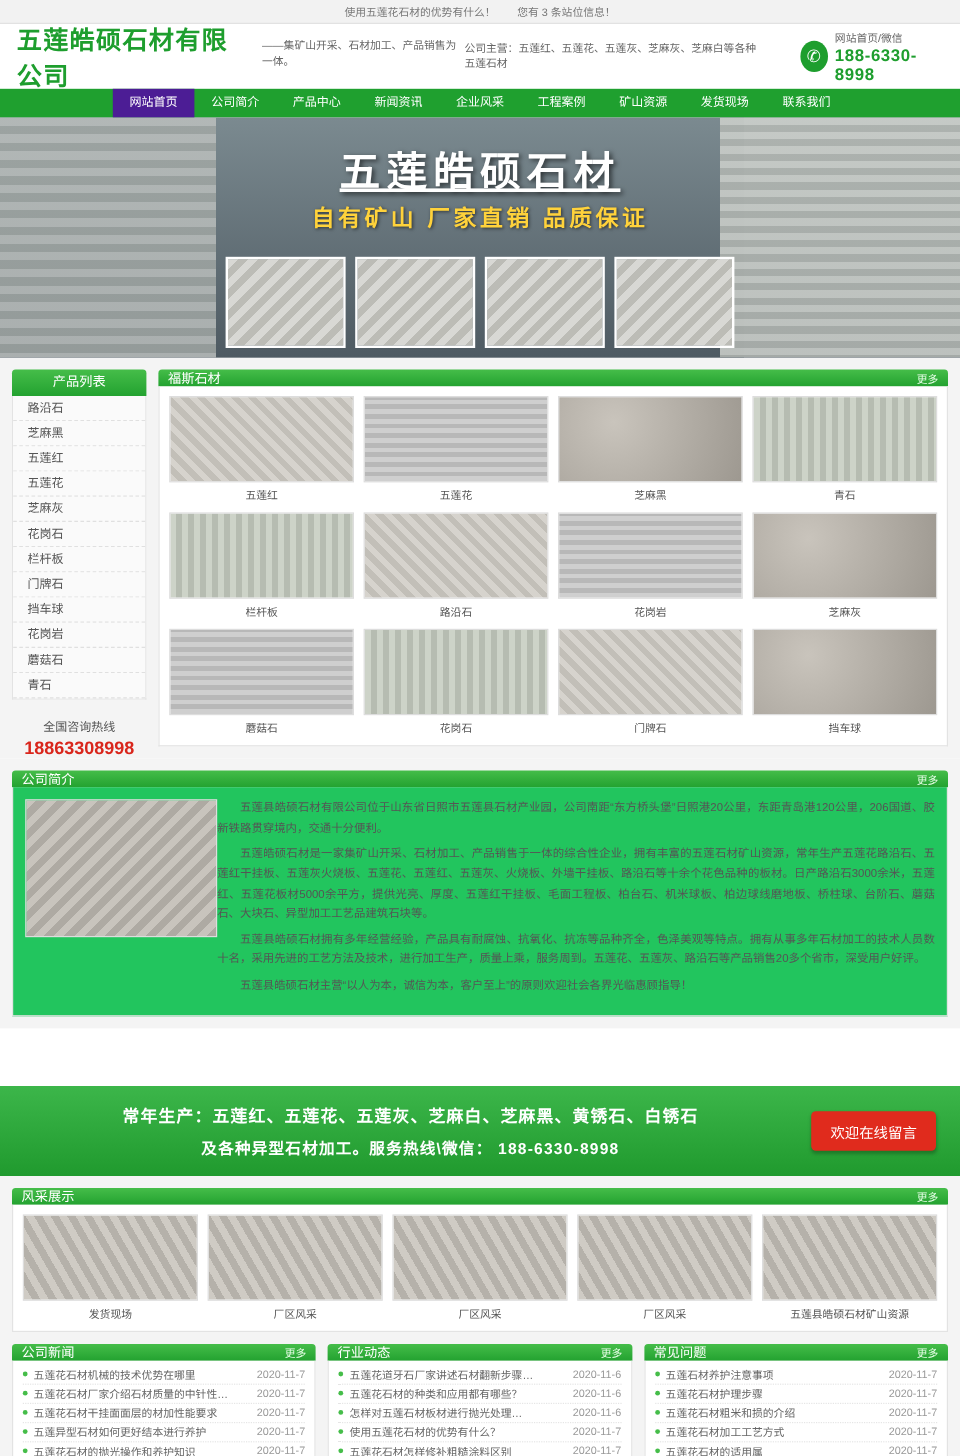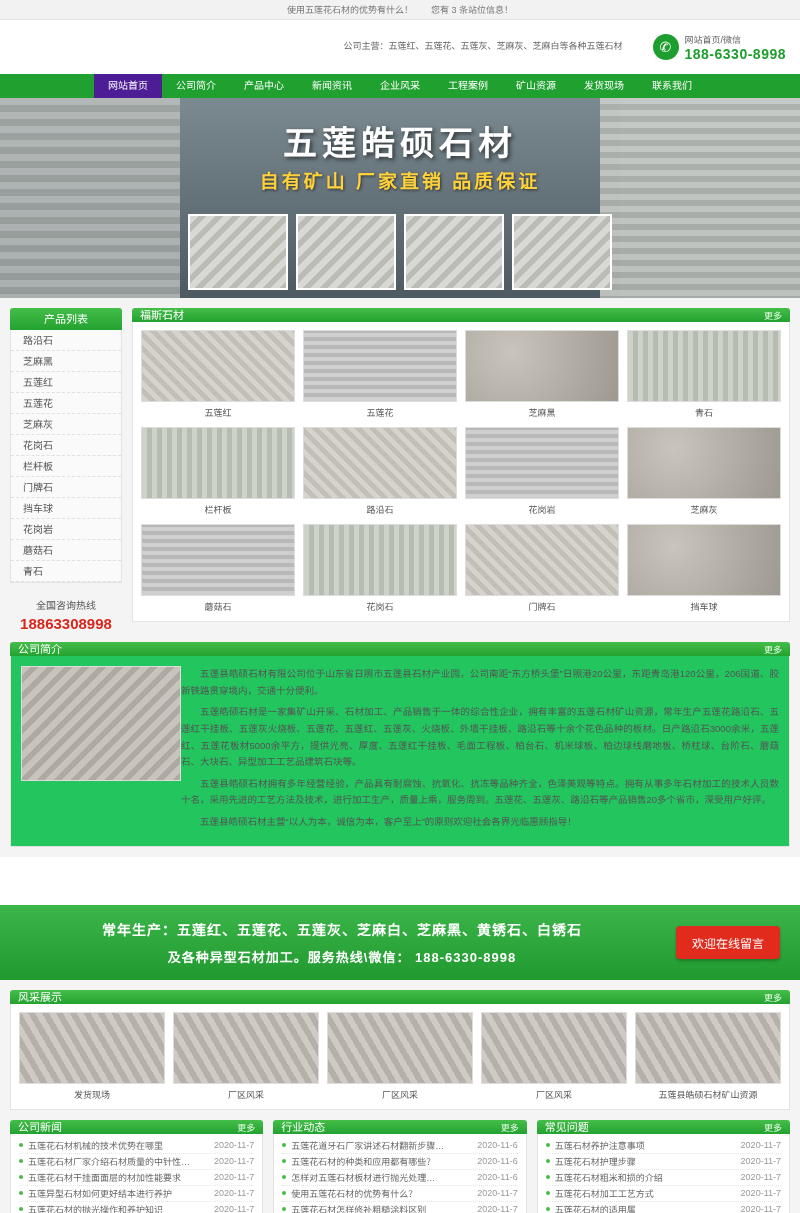--- a/index.html
+++ b/index.html
@@ -41,21 +41,20 @@
   }
   .logo-sub {
     font-size: 9px;
     color: #666;
     margin-left: 8px;
   }
   .header-mid {
     margin-left: auto;
     font-size: 9px;
     color: #666;
-    text-align: right;
     padding-right: 30px;
     line-height: 1.5;
   }
   .phone-block {
     display: flex;
     align-items: center;
     gap: 6px;
   }
   .phone-circle {
     width: 26px; height: 26px;
@@ -105,20 +104,21 @@
     background: linear-gradient(180deg,#7b8a90,#4e5a62);
   }
   .banner-title {
     position: absolute; top: 18px; left: 0; right: 0;
     text-align: center;
     font-size: 34px;
     font-weight: bold;
     color: #ffffff;
     letter-spacing: 5px;
     text-shadow: 2px 2px 4px rgba(0,0,0,.6);
+    text-decoration: underline;
   }
   .banner-sub {
     position: absolute; top: 68px; left: 0; right: 0;
     text-align: center;
     font-size: 19px;
     font-weight: bold;
     color: #ffd23b;
     letter-spacing: 3px;
     text-shadow: 1px 1px 3px rgba(0,0,0,.6);
   }
@@ -264,20 +264,24 @@
 <body>
 
 <div class="wrap">
 
   <div class="topbar">
     <span>使用五莲花石材的优势有什么！</span>
     <span style="margin-left:18px">您有 3 条站位信息！</span>
   </div>
 
   <div class="header">
+    <div class="logo-block">
+      <span class="logo-title">五莲皓硕石材有限公司</span>
+      <span class="logo-sub">——集矿山开采、石材加工、产品销售为一体。</span>
+    </div>
     <div class="header-mid">
       <div>公司主营：五莲红、五莲花、五莲灰、芝麻灰、芝麻白等各种五莲石材</div>
     </div>
     <div class="phone-block">
       <span class="phone-circle">✆</span>
       <span>
         <span class="phone-label">网站首页/微信</span><br>
         <span class="phone-num">188-6330-8998</span>
       </span>
     </div>

